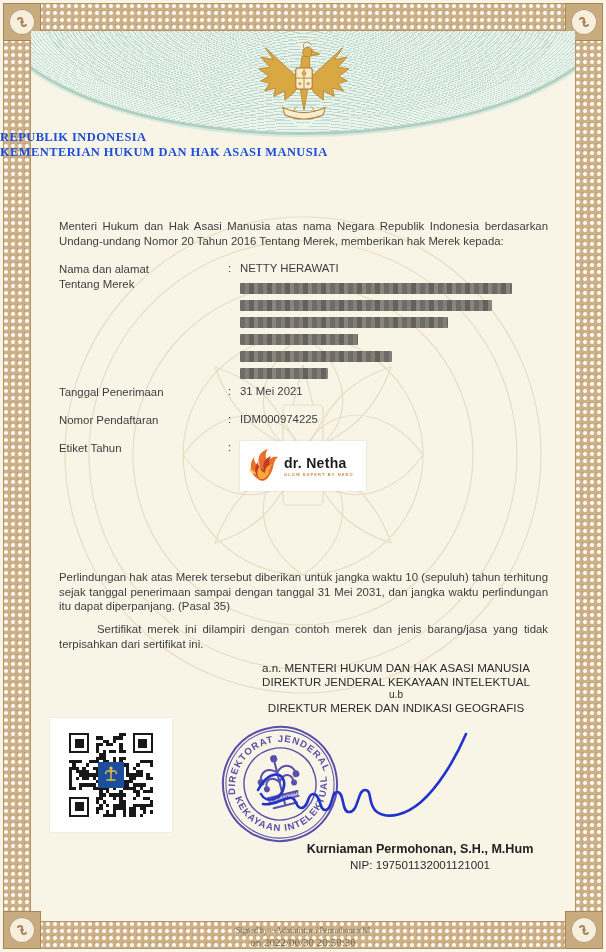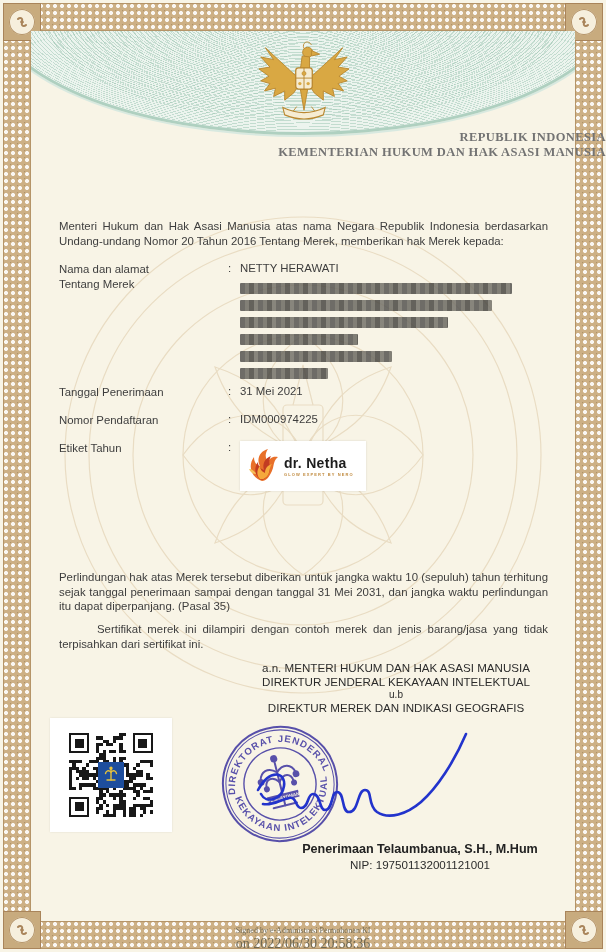--- a/index.html
+++ b/index.html
@@ -27,21 +27,21 @@
     background: repeating-radial-gradient(ellipse at center, #ecf4ee 0 2.5px, #c2dccf 2.5px 3.6px);
     border:3px solid #afd0c0; box-shadow:0 0 0 2px #d8e9e0; }
   .crest .rings2 { position:absolute; left:50%; top:-120px; transform:translateX(-50%); width:520px; height:210px; border-radius:50%;
     background: repeating-radial-gradient(ellipse at center, rgba(255,255,255,.0) 0 5px, rgba(154,195,175,.45) 5px 6px); }
 
   
   .watermark { position:absolute; left:30px; top:200px; width:546px; height:520px; opacity:.55; pointer-events:none; }
 
   
   .serif { font-family:"Liberation Serif", serif; }
-  .hline { position:absolute; width:100%; text-align:right; color:#737373; font-weight:bold; letter-spacing:.4px; }
+  .hline { position:absolute; width:100%; text-align:left; color:#1d4ed8; font-weight:bold; letter-spacing:.4px; }
   .h-country  { top:130px; font-size:12.5px; }
   .h-ministry { top:145px; font-size:12.5px; }
   .h-title    { top:168px; font-size:22px; letter-spacing:1px; }
 
   .para { position:absolute; left:59px; width:489px; font-size:11.4px; line-height:14.6px; color:#3d3d3d; text-align:justify; }
   .p-intro { top:219px; }
   .p-protection { top:570px; }
   .p-attachment { top:622px; text-indent:38px; }
 
   .flabel { position:absolute; left:59px; font-size:11.4px; color:#3d3d3d; line-height:14.5px; }
@@ -76,21 +76,21 @@
   .qr { position:absolute; left:19px; top:15px; width:84px; height:84px; background:#fff; }
   .qr i { position:absolute; width:4%; height:4%; background:#181818; }
   .finder { position:absolute; width:24%; height:24%; border:2.5px solid #181818; background:#fff; }
   .finder::after { content:""; position:absolute; left:22%; top:22%; width:56%; height:56%; background:#181818; }
   .f-tl{left:0;top:0} .f-tr{right:0;top:0} .f-bl{left:0;bottom:0}
   .qrlogo { position:absolute; left:35%; top:35%; width:30%; height:30%; background:#1d4e9e; display:flex; align-items:center; justify-content:center; }
 
   
   .footer { position:absolute; left:0; width:100%; text-align:center; font-family:"Liberation Serif", serif; color:#6f6852; }
   .footer1 { top:926px; font-size:8px; }
-  .footer2 { top:936px; font-size:14px; }
+  .footer2 { top:936px; font-size:11px; }
 </style>
 </head>
 <body>
 
 <div id="cert">
 
   <svg class="watermark" viewBox="0 0 546 520">
     <g fill="none" stroke="#ddc9a7" stroke-width="1.2">
       <circle cx="273" cy="255" r="238"></circle>
       <circle cx="273" cy="255" r="214"></circle>
@@ -254,21 +254,21 @@
     <text x="60" y="75.4" text-anchor="middle" font-family="Liberation Sans, sans-serif" font-size="4.6" font-weight="bold" fill="#f8f4e6">PENGAYOMAN</text>
   </svg>
 
   <svg class="scribble" viewBox="0 0 230 108">
     <g fill="none" stroke="#2233cc" stroke-width="2.6" stroke-linecap="round">
       <path d="M218,6 C206,34 189,60 173,74 C159,86 141,92 129,84 C119,77 125,62 117,62 C109,62 111,84 101,84 C93,84 97,64 89,64 C83,64 85,82 77,82 C71,82 73,66 65,66 C59,66 61,80 53,80 C47,80 49,68 41,70 C31,72 25,78 15,76"></path>
       <path d="M10,62 C22,40 38,44 36,58 C34,72 18,76 13,66"></path>
     </g>
   </svg>
 
-  <div class="signame">Penerimaan Telaumbanua, S.H., M.Hum</div>
+  <div class="signame">Kurniaman Permohonan, S.H., M.Hum</div>
   <div class="signip">NIP: 197501132001121001</div>
 
   <div class="qrbox">
     <div class="qr">
       <div style="position:absolute;inset:0;">
           <i style="left:60%;top:0%"></i>
           <i style="left:64%;top:0%"></i>
           <i style="left:32%;top:4%"></i>
           <i style="left:36%;top:4%"></i>
           <i style="left:52%;top:4%"></i>

